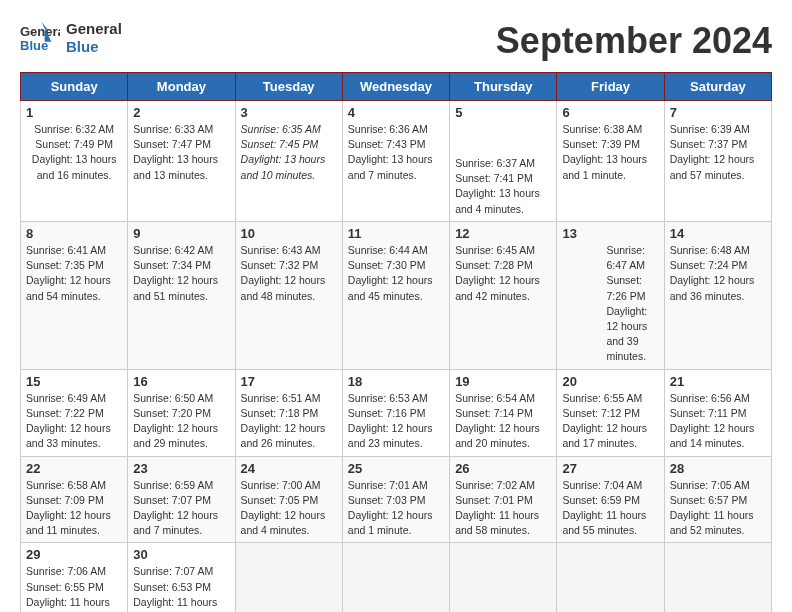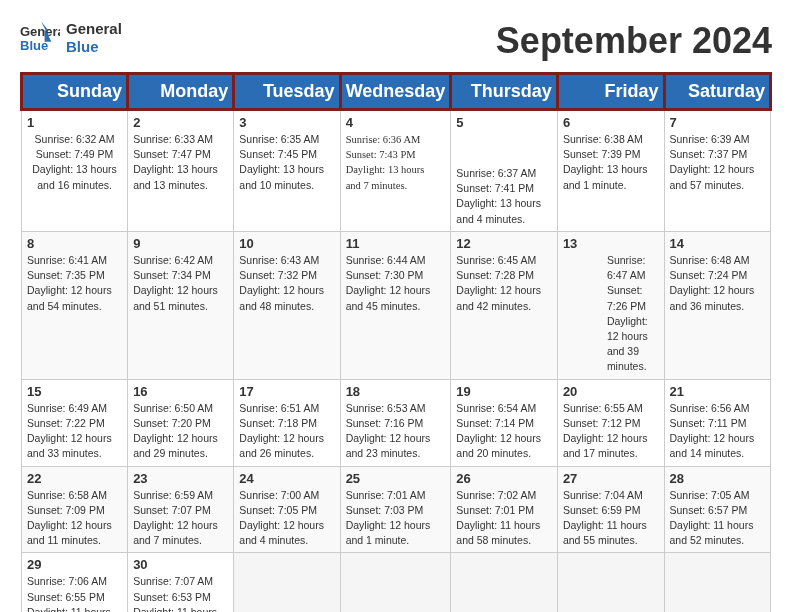--- a/index.html
+++ b/index.html
@@ -39,24 +39,24 @@
     }
     table {
       width: 100%;
       border-collapse: collapse;
       font-size: 11px;
     }
     thead tr th {
       background-color: #2a6db5;
       color: #fff;
       padding: 6px 4px;
-      text-align: right;
-      font-size: 18px;
+      text-align: center;
+      font-size: 13px;
       font-weight: bold;
-      border: 3px solid #7f1d1d;
+      border: 1px solid #7f1d1d;
     }
     tbody tr td {
       vertical-align: top;
       border: 1px solid #ccc;
       padding: 4px 5px;
       width: 14.28%;
       min-height: 70px;
       background: #fff;
     }
     tbody tr:nth-child(even) td {
@@ -121,28 +121,28 @@
         </td>
         <td>
           <span class="day-num">2</span>
           <div class="day-info" style="white-space: pre-line;">Sunrise: 6:33 AM
 Sunset: 7:47 PM
 Daylight: 13 hours
 and 13 minutes.</div>
         </td>
         <td>
           <span class="day-num">3</span>
-          <div class="day-info" style="white-space: pre-line;">Sunrise: 6:35 AM
+          <div class="day-info" style="white-space: pre-line; font-style: italic;">Sunrise: 6:35 AM
 Sunset: 7:45 PM
 Daylight: 13 hours
 and 10 minutes.</div>
         </td>
         <td>
           <span class="day-num">4</span>
-          <div class="day-info" style="white-space: pre-line; font-family: Liberation Serif, serif;">Sunrise: 6:36 AM
+          <div class="day-info" style="white-space: pre-line;">Sunrise: 6:36 AM
 Sunset: 7:43 PM
 Daylight: 13 hours
 and 7 minutes.</div>
         </td>
         <td>
           <span class="day-num">5</span>
           <div class="day-info" style="white-space: pre-line; margin-top: 36px;">Sunrise: 6:37 AM
 Sunset: 7:41 PM
 Daylight: 13 hours
 and 4 minutes.</div>

